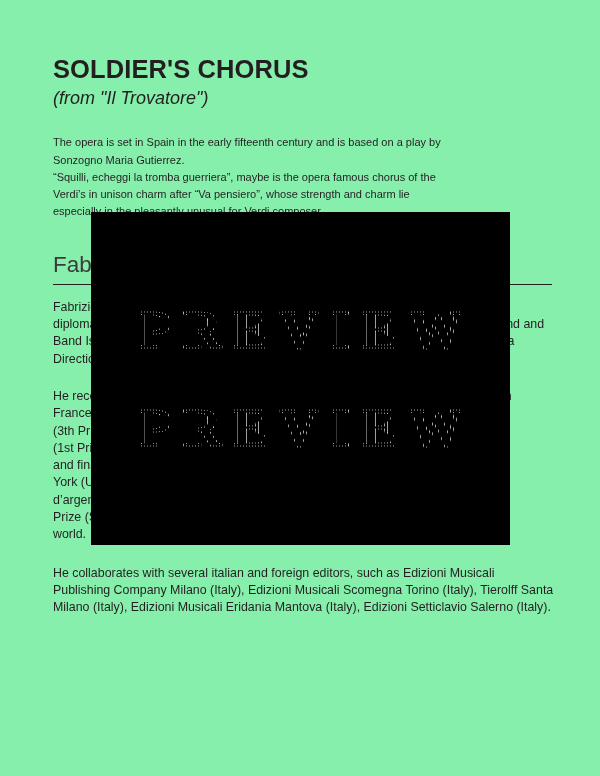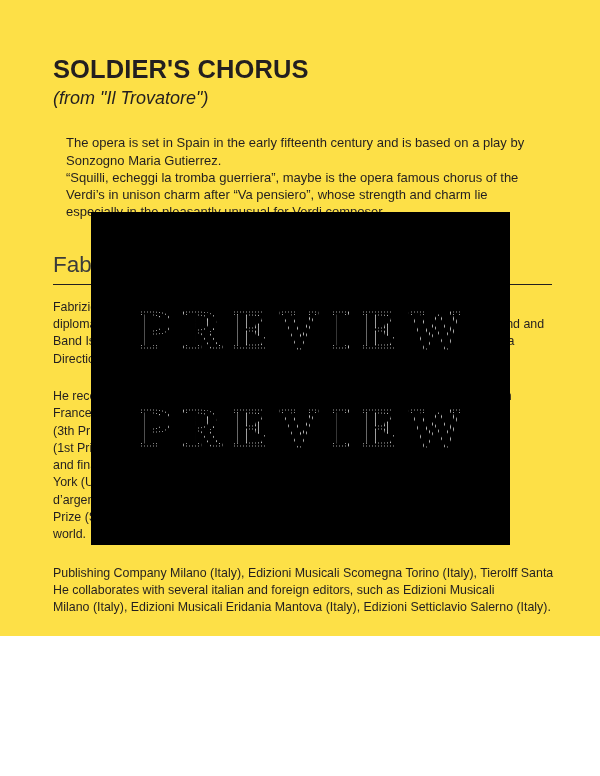--- a/index.html
+++ b/index.html
@@ -11,22 +11,22 @@
     height: 776px;
     background: #ffffff;
     font-family: "Liberation Sans", sans-serif;
     color: #231f20;
     overflow: hidden;
   }
 
   #page {
     position: relative;
     width: 600px;
-    height: 636px;
-    background: #fde047;
+    height: 776px;
+    background: #86efac;
   }
 
   .content {
     position: absolute;
     left: 53px;
     top: 0;
     width: 500px;
   }
 
   
@@ -43,22 +43,22 @@
     font-size: 18px;
     font-style: italic;
     font-weight: 400;
     color: #231f20;
     margin: 4px 0 0 0;
     line-height: 1.15;
   }
 
   
   .intro {
-    margin: 26px 0 0 13px;
-    font-size: 13px;
+    margin: 26px 0 0 0;
+    font-size: 11px;
     line-height: 17.3px;
     color: #231f20;
     width: 480px;
   }
   .intro .ln { display: block; white-space: nowrap; }
 
   
   .section {
     margin-top: 30px;
     position: relative;
@@ -172,22 +172,22 @@
       <span class="ln">(3th Prize), the International Competition of Composition Citta di Roma 2005</span>
       <span class="ln">(1st Prize), the International Competition of Composition Citta di Lucca (4th Prize)</span>
       <span class="ln">and finalist at the International Competition of Composition for Band of New</span>
       <span class="ln">York (USA). He won the International Composition Competition Prix Saison</span>
       <span class="ln">d’argent and the International Competition of Composition for Chamber Music</span>
       <span class="ln">Prize (Spain). His compositions are performed in Italy and all around the</span>
       <span class="ln">world.</span>
     </p>
 
     <p class="bio p3">
+      <span class="ln">He collaborates with several italian and foreign editors, such as Edizioni Musicali</span>
       <span class="ln">Publishing Company Milano (Italy), Edizioni Musicali Scomegna Torino (Italy), Tierolff Santa</span>
-      <span class="ln">He collaborates with several italian and foreign editors, such as Edizioni Musicali</span>
       <span class="ln">Milano (Italy), Edizioni Musicali Eridania Mantova (Italy), Edizioni Setticlavio Salerno (Italy).</span>
     </p>
 
   </div>
 
   <div id="preview-overlay">
     <div class="preview-word">PREVIEW</div>
     <div class="preview-word">PREVIEW</div>
   </div>
 

